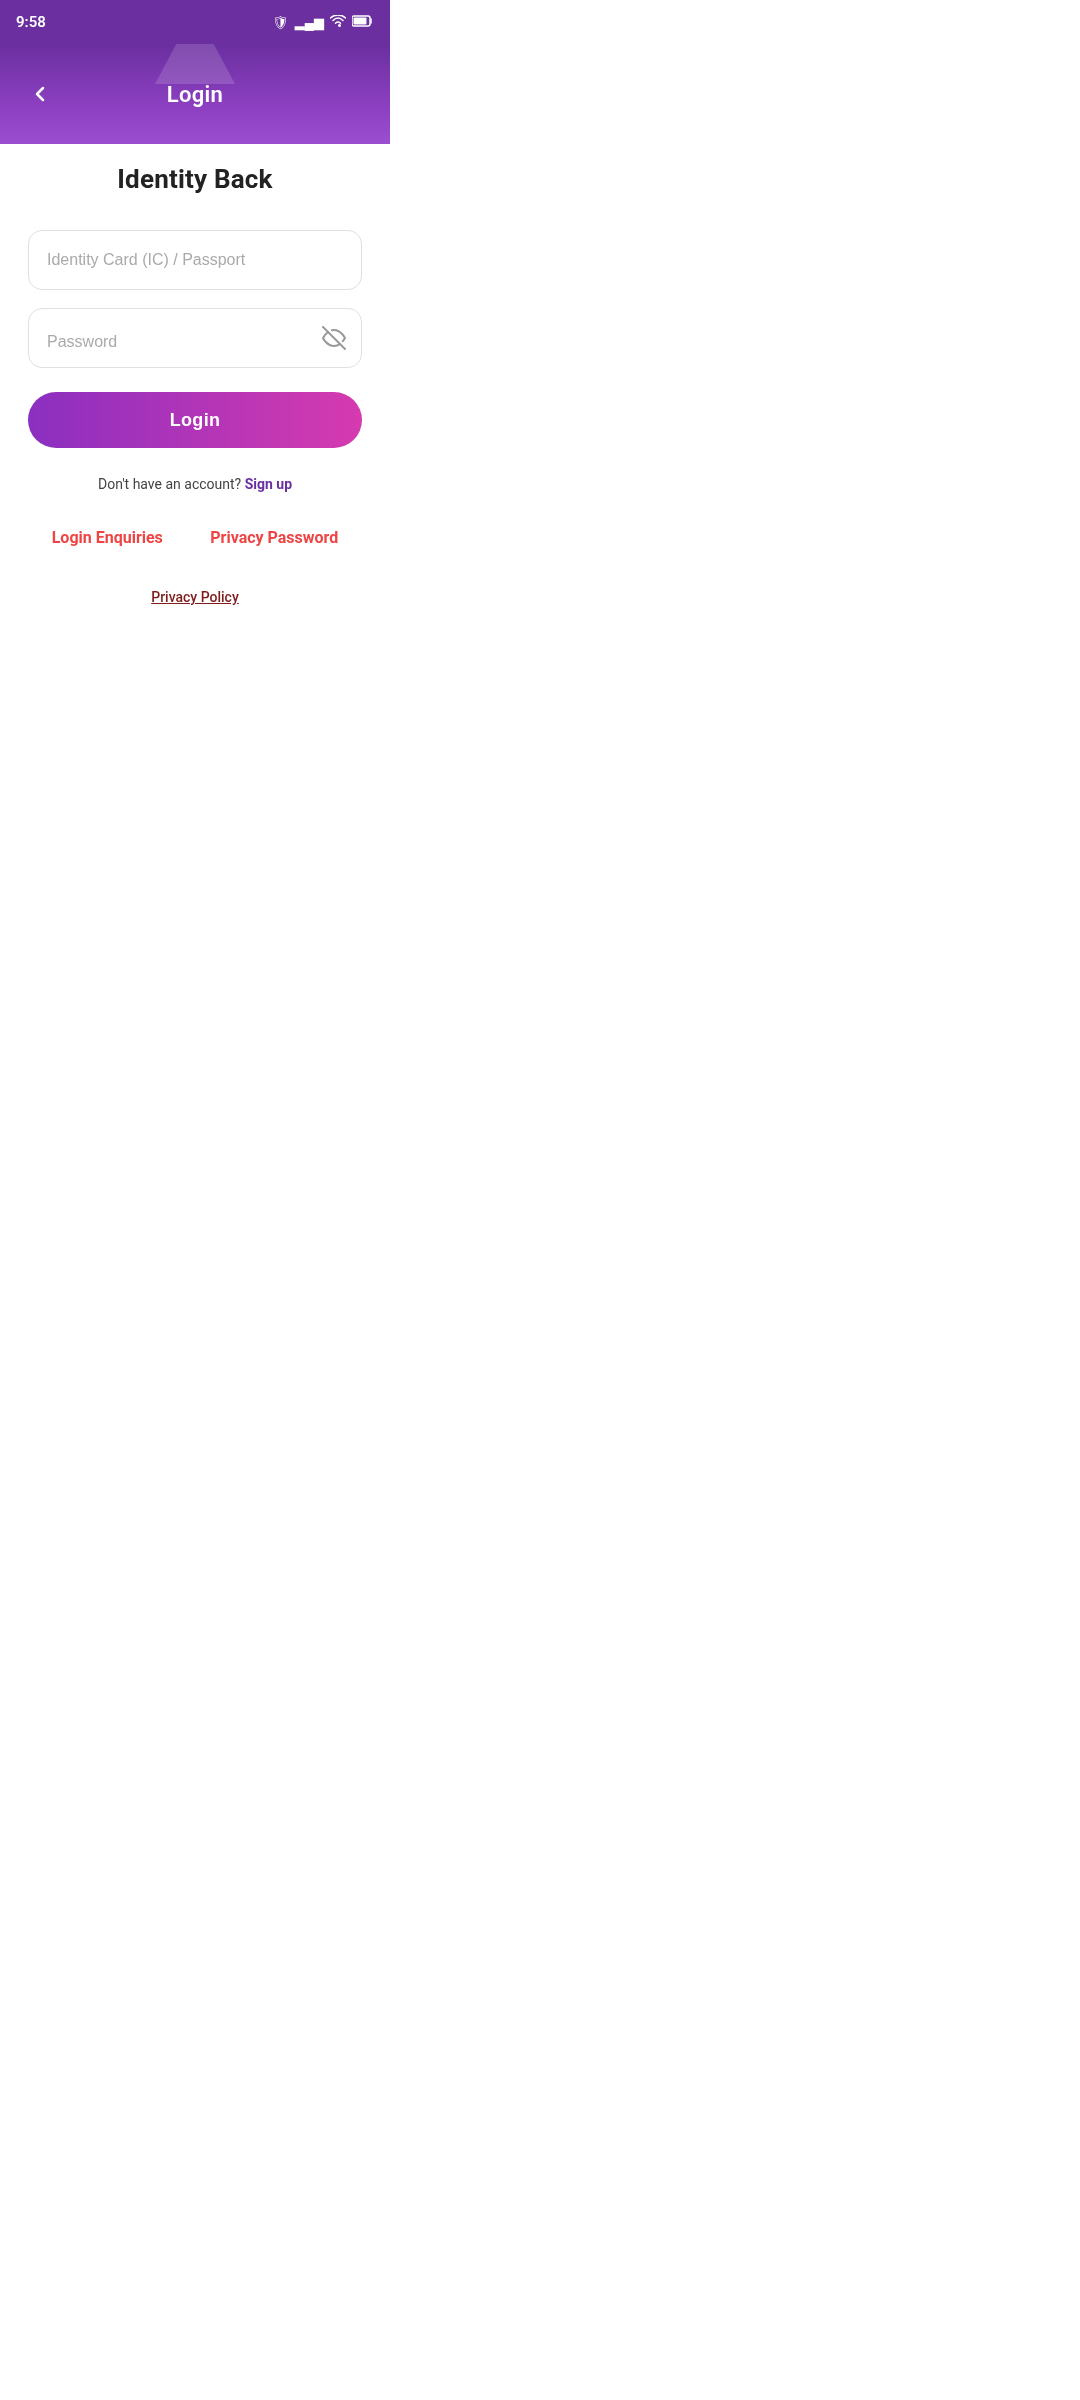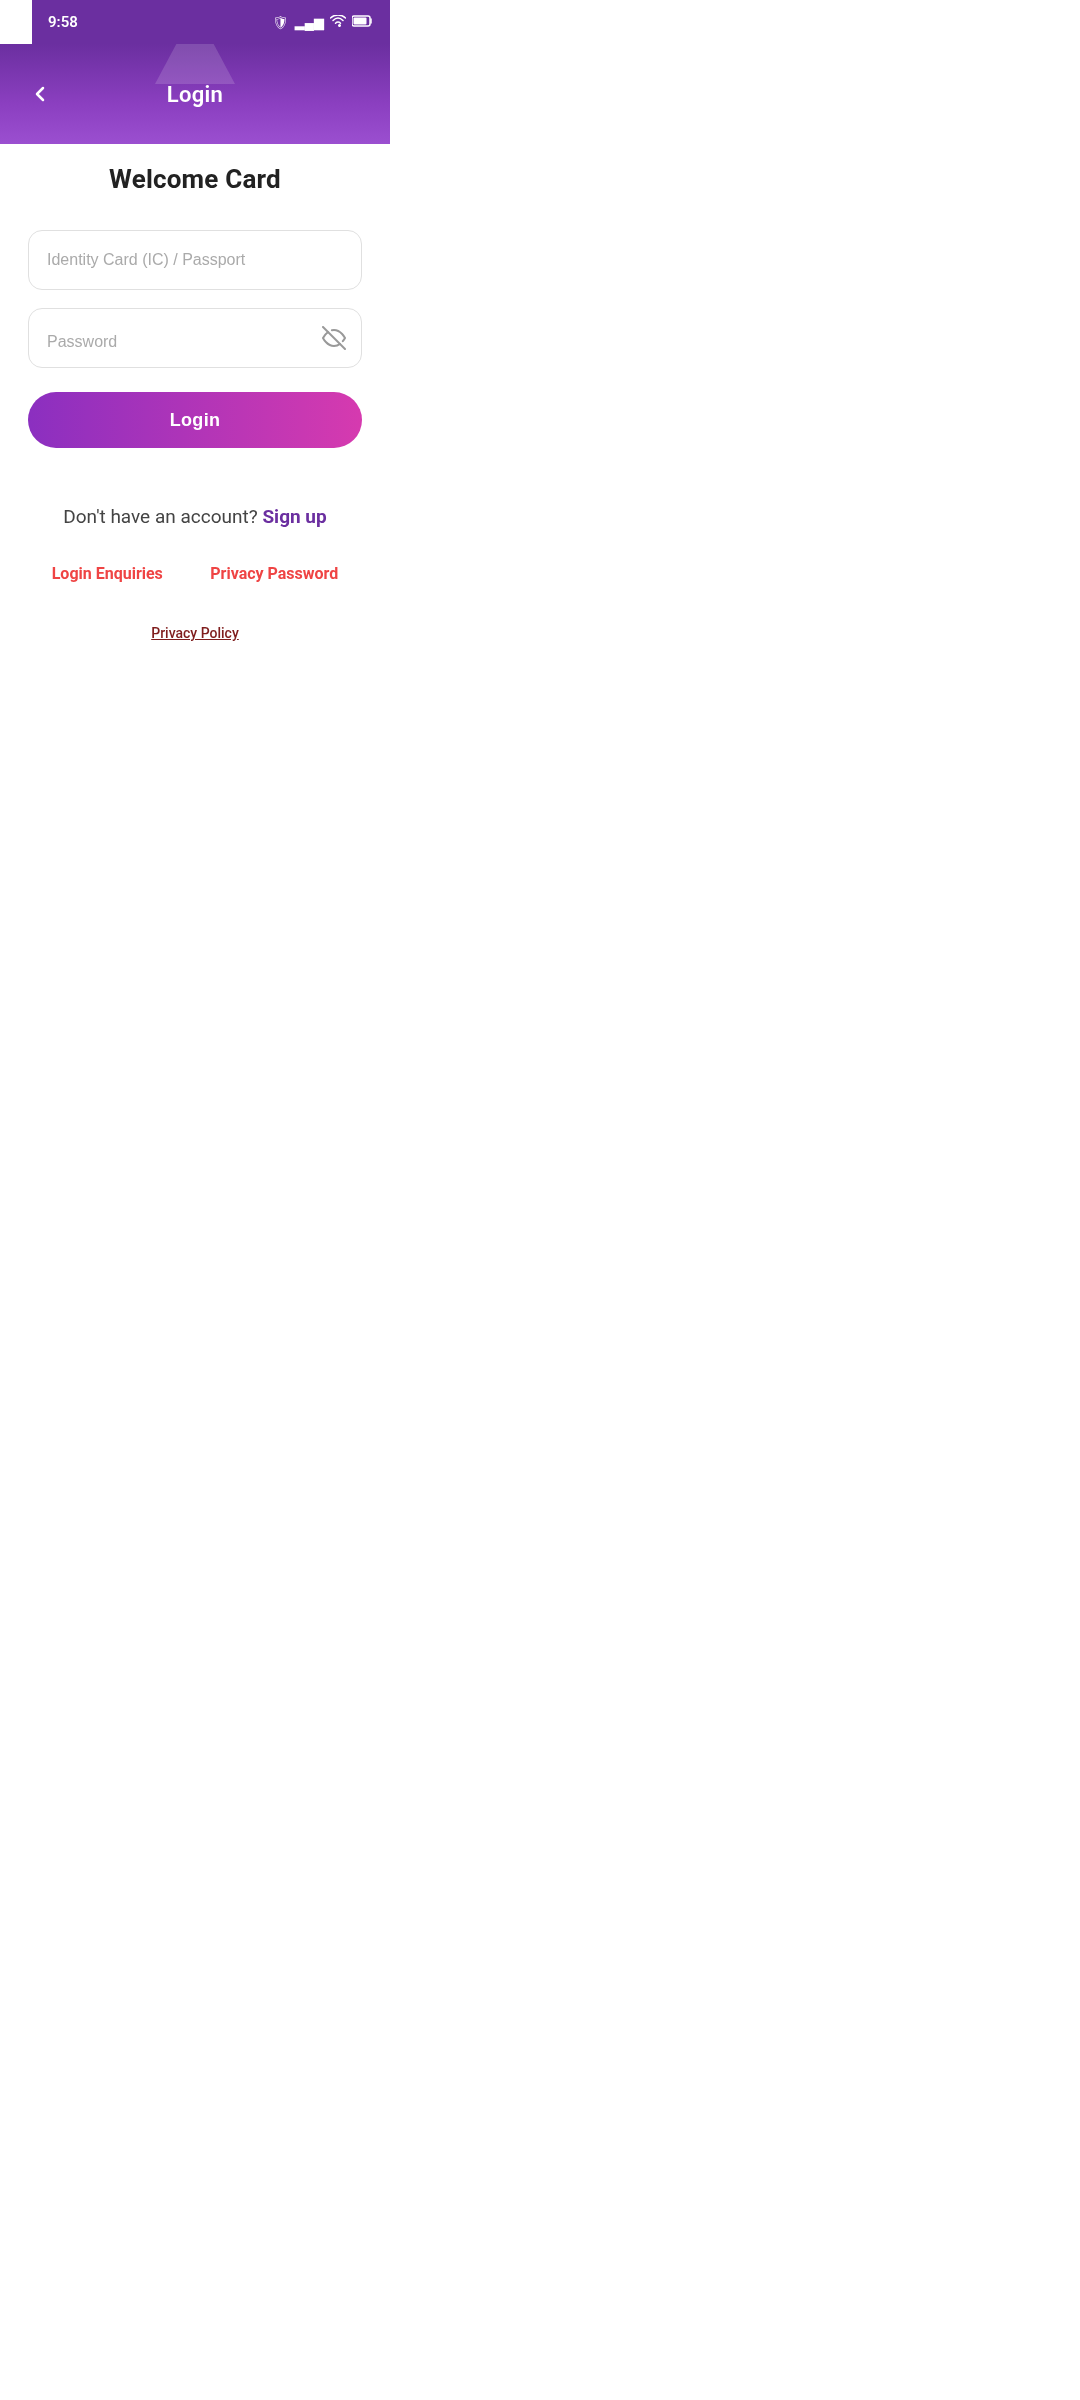--- a/index.html
+++ b/index.html
@@ -17,21 +17,20 @@
       overflow-x: hidden;
     }
 
     .status-bar {
       height: 44px;
       background: #6B2FA0;
       display: flex;
       align-items: center;
       justify-content: space-between;
       padding: 0 16px;
-      margin-left: 32px;
     }
 
     .status-time {
       color: white;
       font-size: 15px;
       font-weight: 600;
     }
 
     .status-icons {
       display: flex;
@@ -182,24 +181,23 @@
       font-size: 18px;
       font-weight: 600;
       cursor: pointer;
       margin-top: 6px;
       margin-bottom: 28px;
       letter-spacing: 0.3px;
     }
 
     .signup-text {
       text-align: center;
-      font-size: 19px;
+      font-size: 14px;
       color: #444;
       margin-bottom: 36px;
-      margin-top: 29px;
     }
 
     .signup-text a {
       color: #6B2FA0;
       font-weight: 700;
       text-decoration: none;
     }
 
     .links-row {
       display: flex;
@@ -257,21 +255,21 @@
   <div class="header-decoration"></div>
   <div class="back-btn">
     <svg width="20" height="20" viewBox="0 0 20 20" fill="none">
       <path d="M13 4L7 10L13 16" stroke="white" stroke-width="2.5" stroke-linecap="round" stroke-linejoin="round"></path>
     </svg>
   </div>
   <span class="header-title">Login</span>
 </div>
 
 <div class="content">
-  <h1 class="welcome-title">Welcome Card</h1>
+  <h1 class="welcome-title">Identity Back</h1>
 
   <input class="input-field" type="text" placeholder="Identity Card (IC) / Passport" style="">
 
   <div class="password-wrapper">
     <input type="password" placeholder="Password" style="">
     <span class="eye-icon">
       <svg viewBox="0 0 24 24">
         <path d="M17.94 17.94A10.07 10.07 0 0 1 12 20c-7 0-11-8-11-8a18.45 18.45 0 0 1 5.06-5.94" stroke="#999" stroke-width="2" fill="none" stroke-linecap="round"></path>
         <path d="M9.9 4.24A9.12 9.12 0 0 1 12 4c7 0 11 8 11 8a18.5 18.5 0 0 1-2.16 3.19" stroke="#999" stroke-width="2" fill="none" stroke-linecap="round"></path>
         <line x1="1" y1="1" x2="23" y2="23" stroke="#999" stroke-width="2" stroke-linecap="round"></line>

